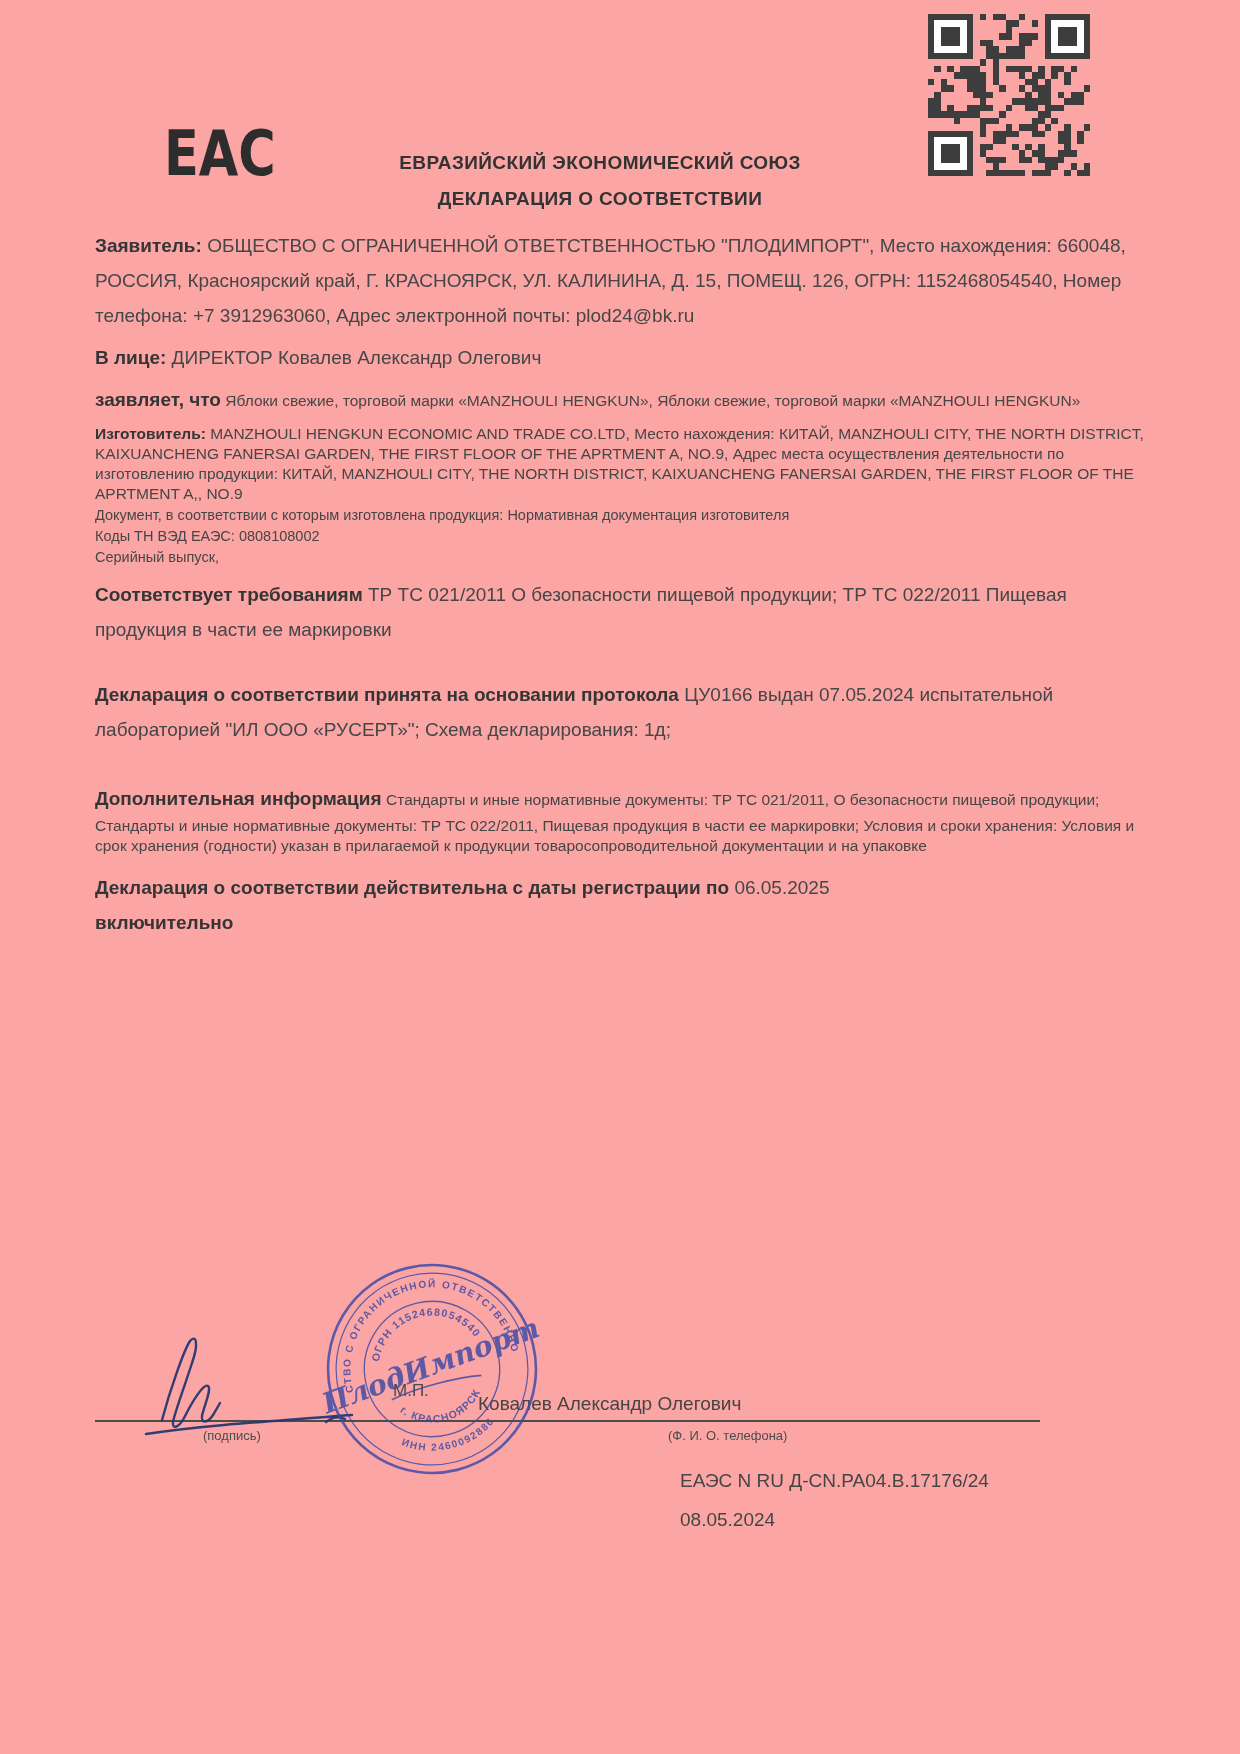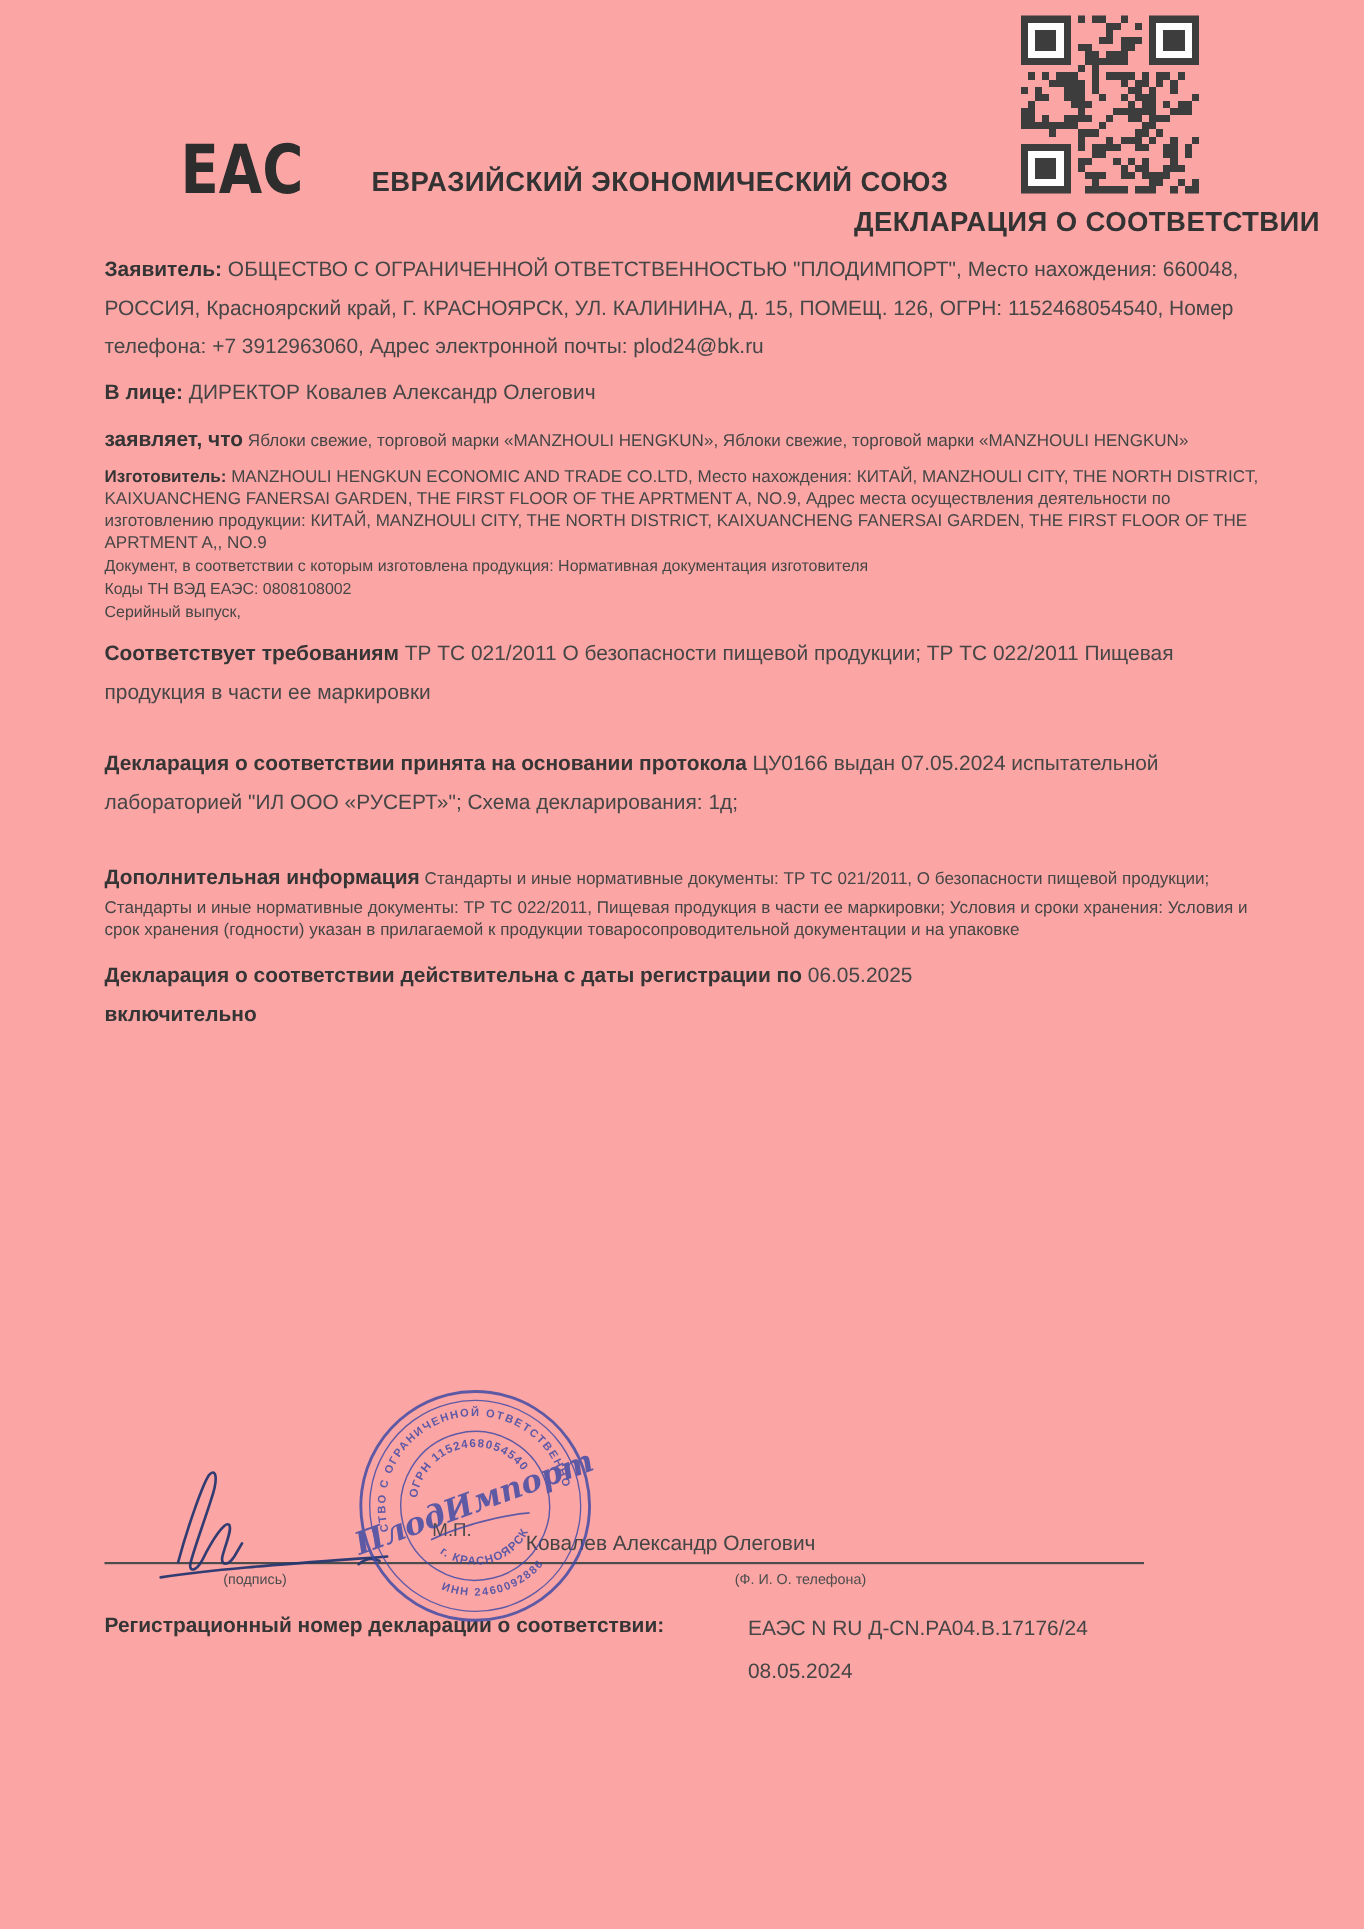--- a/index.html
+++ b/index.html
@@ -12,23 +12,23 @@
   .t-md{font-size:15.5px;line-height:20px;}
   .t-sm{font-size:14.5px;line-height:19px;}
 
   .qr{position:absolute;left:928px;top:14px;width:162px;height:162px;shape-rendering:crispEdges;}
 
   .eac{
     position:absolute;left:164px;top:116px;width:110px;height:72px;
     font-family:"DejaVu Sans",sans-serif;font-weight:bold;font-size:58px;line-height:72px;
     color:#2d2d2d;letter-spacing:0px;transform:scale(0.88,1.06);transform-origin:left top;
   }
-  .title{position:absolute;left:0;width:1200px;text-align:center;font-weight:bold;color:#333;font-size:25px;letter-spacing:0.4px;}
+  .title{position:absolute;left:0;width:1200px;text-align:center;font-weight:bold;color:#333;font-size:19px;letter-spacing:0.4px;}
   .union{top:152px;}
-  .decl{top:188px;text-align:right;}
+  .decl{top:188px;}
 
   .content{position:absolute;left:95px;top:228px;width:1058px;}
   .content p{margin:0 0 7px 0;}
   .tight{margin:0 0 2px 0 !important;}
   .gap-sm{margin-top:10px !important;}
   .gap-lg{margin-top:30px !important;}
   .gap-xl{margin-top:34px !important;}
   .gap-md{margin-top:14px !important;}
 
   .signature{position:absolute;left:138px;top:1328px;width:230px;height:115px;z-index:3;}
@@ -345,17 +345,16 @@
       <text class="center" x="108" y="114" text-anchor="middle" transform="rotate(-6 108 108)">ПлодИмпорт</text>
     </g>
   </svg>
 
   <div class="mp">М.П.</div>
   <div class="signatory">Ковалев Александр Олегович</div>
   <div class="rule"></div>
   <div class="cap cap-sign">(подпись)</div>
   <div class="cap cap-name">(Ф. И. О. телефона)</div>
 
-  <div class="reg-label r1">Регистрационный номер декларации о соответствии:</div>
   <div class="reg-value r1v">ЕАЭС N RU Д-CN.РА04.В.17176/24</div>
   <div class="reg-value r2v">08.05.2024</div>
 
 </div>
 
 </body></html>

